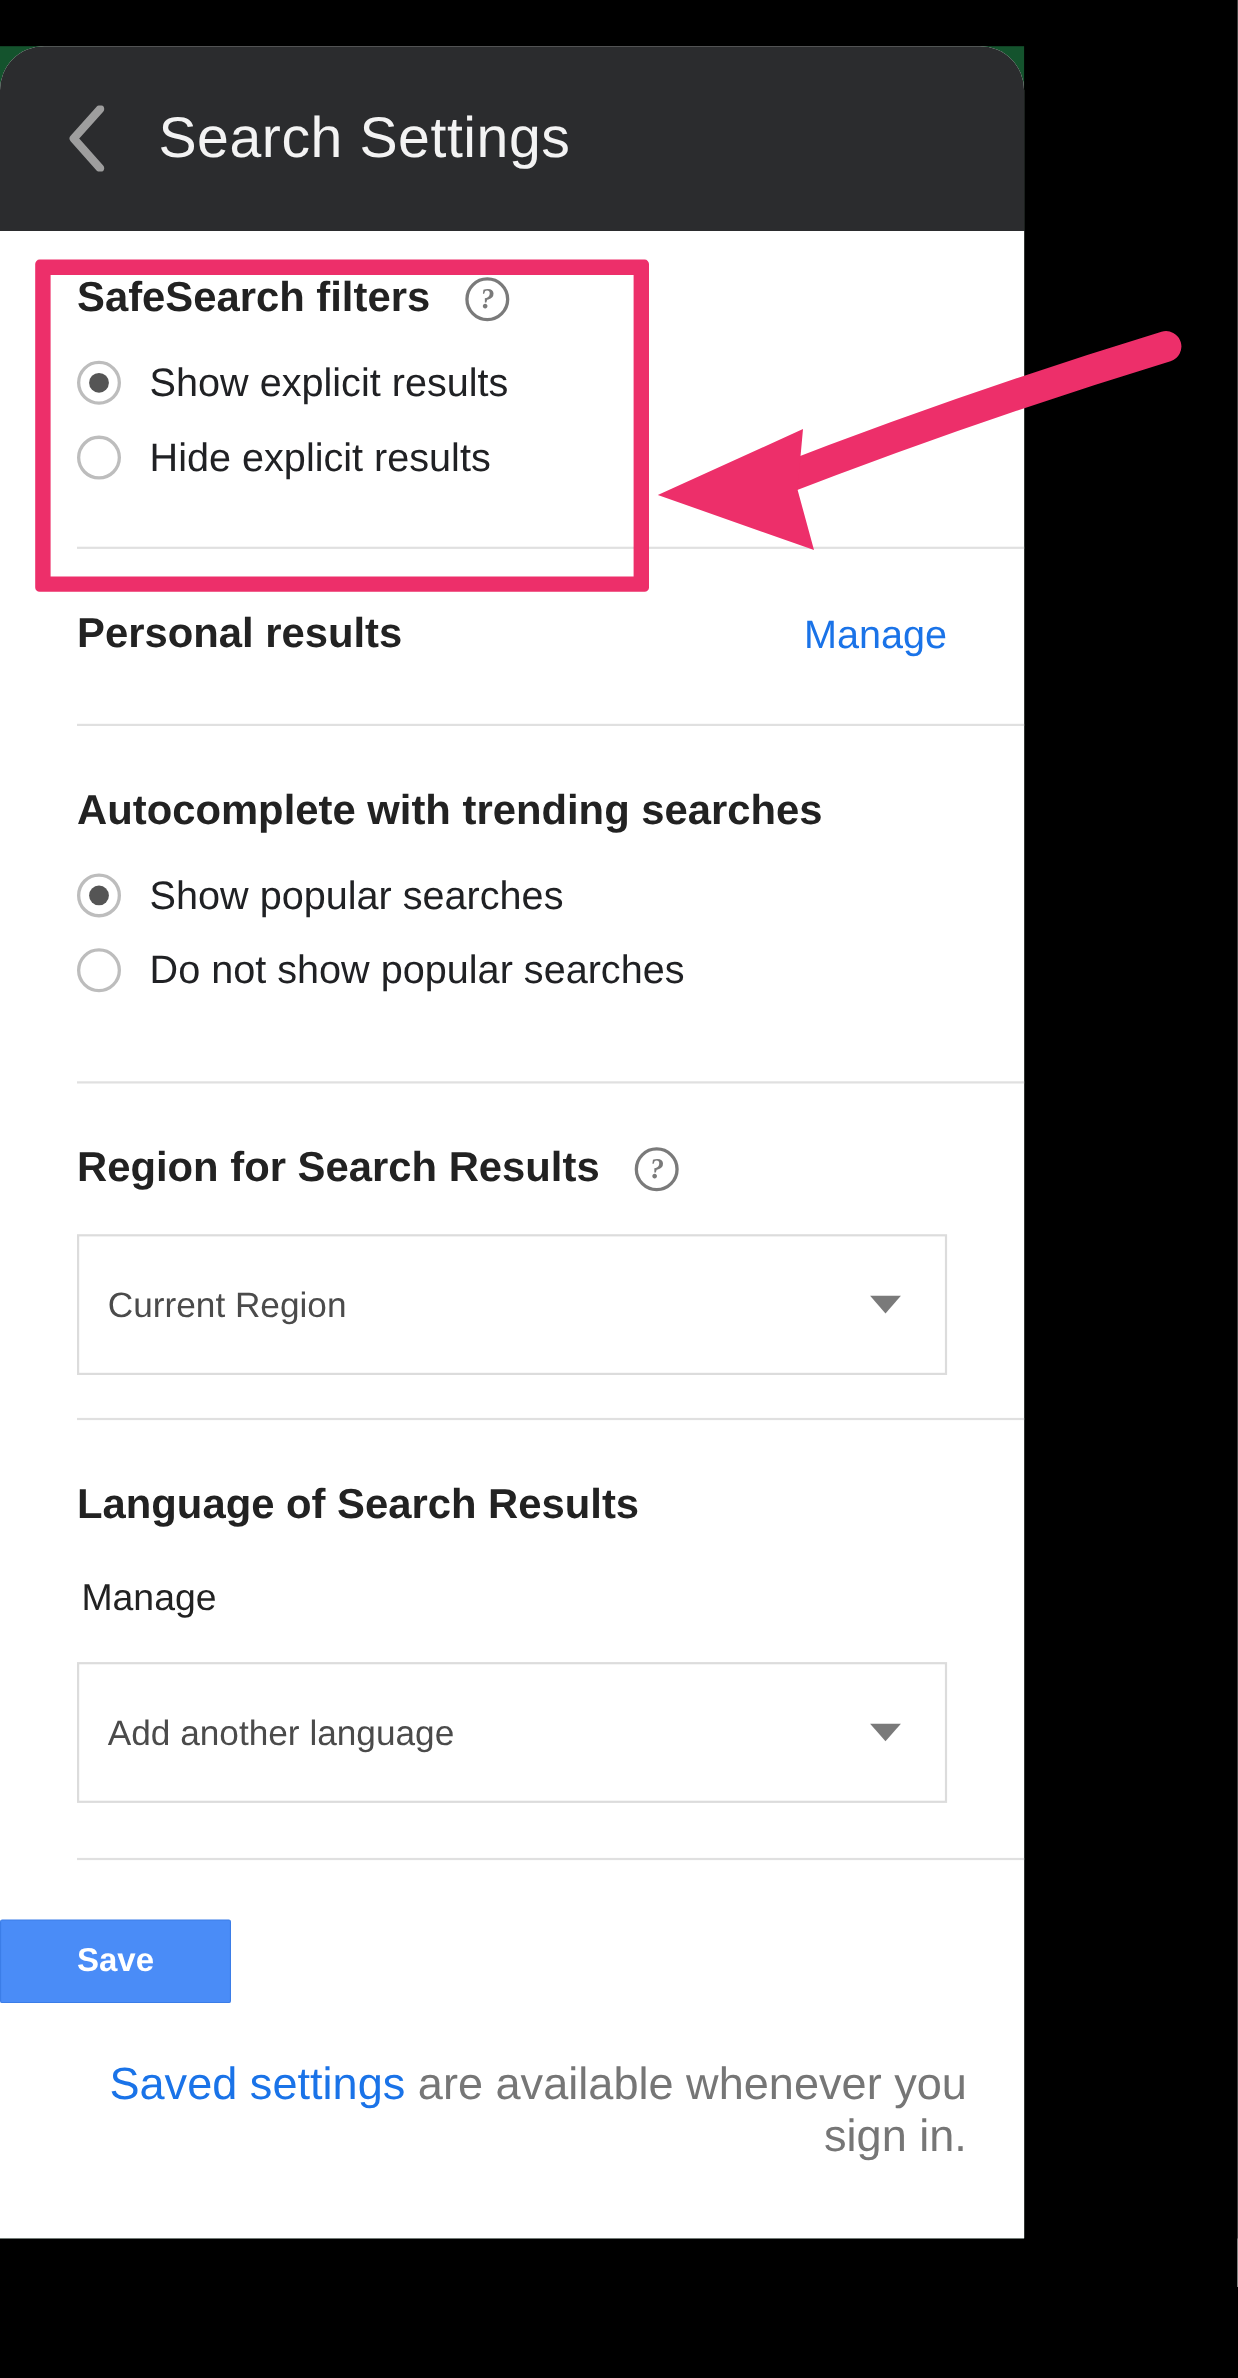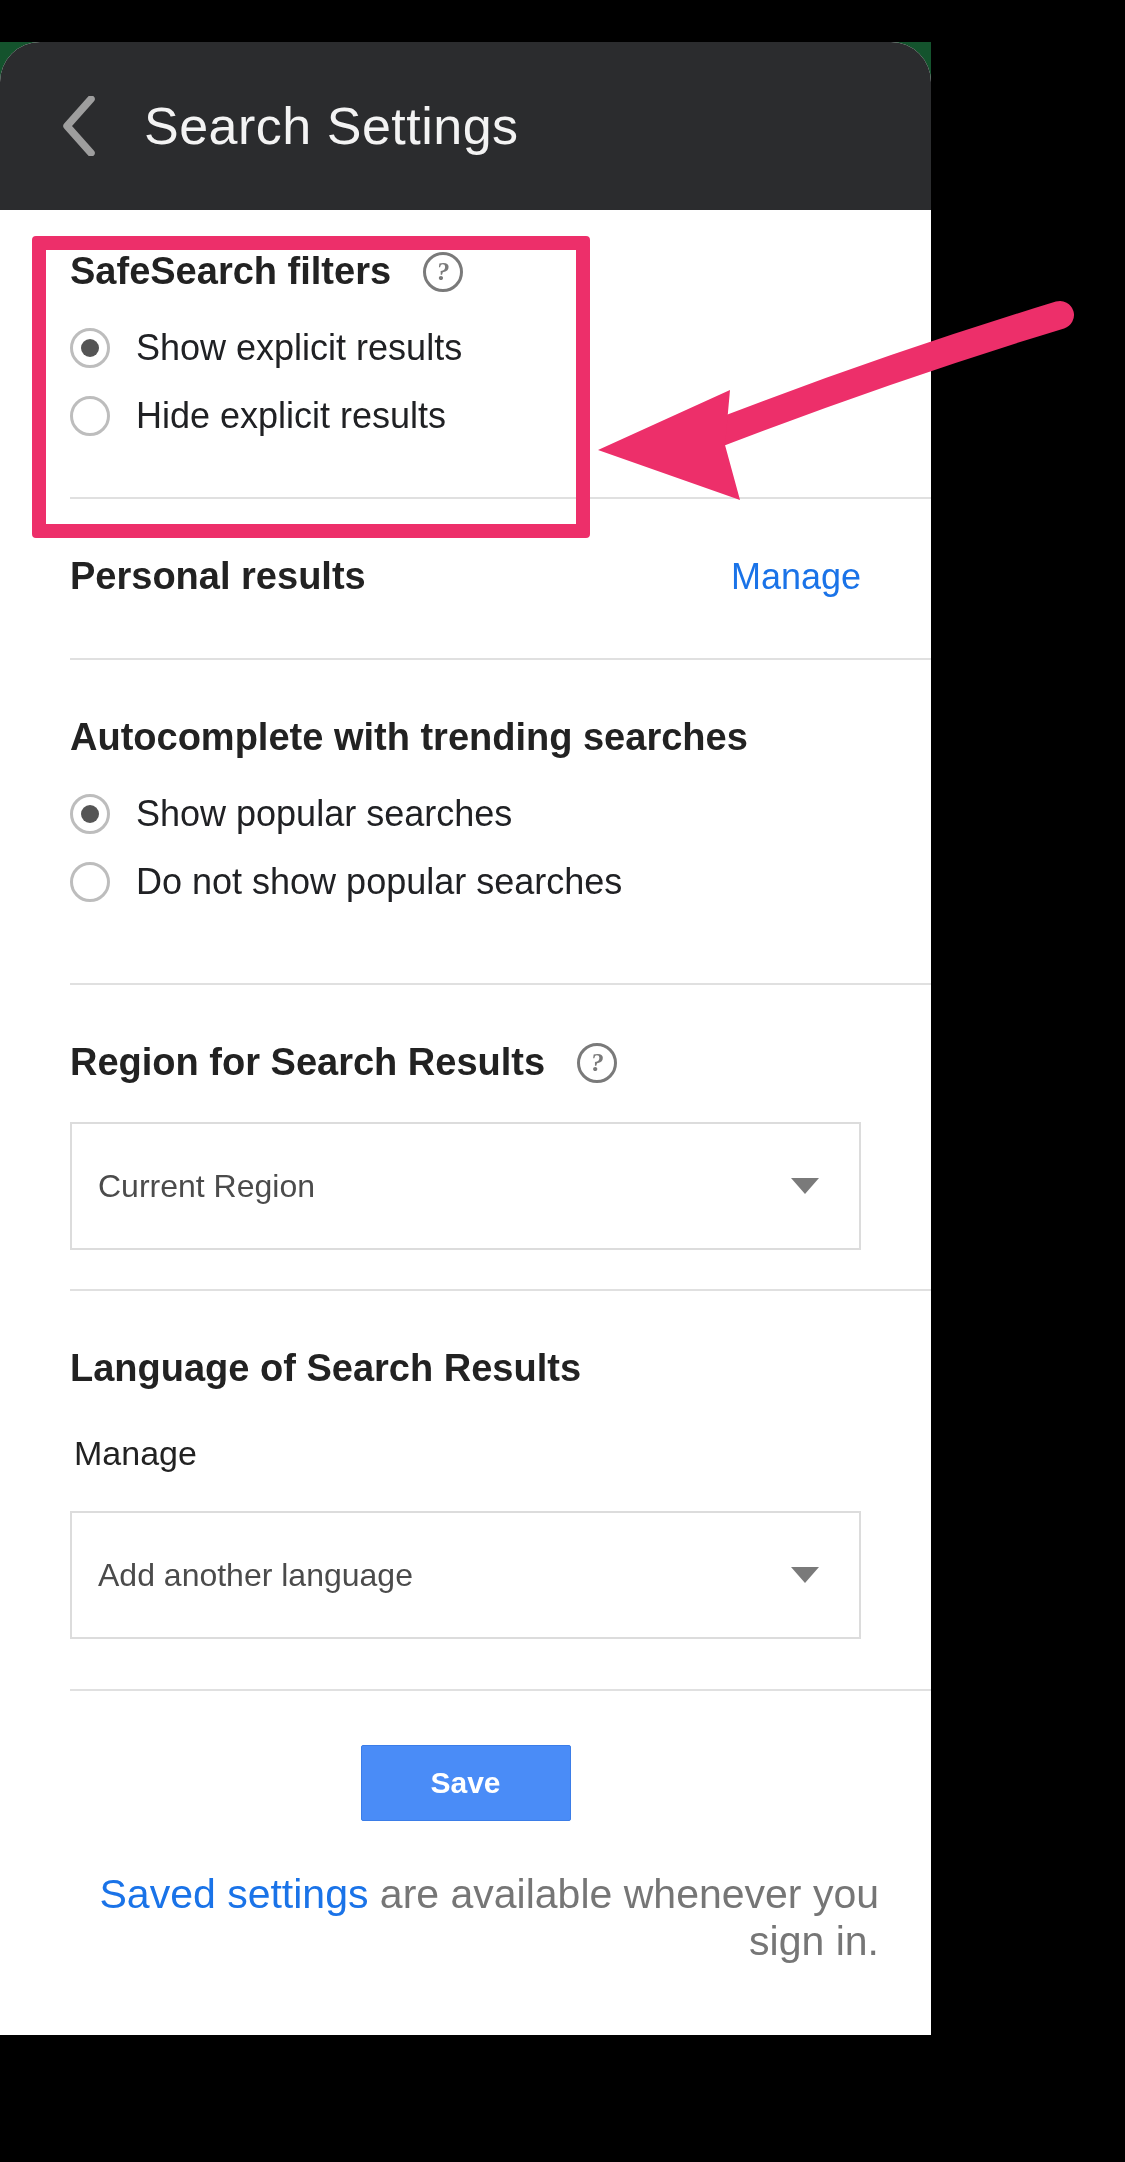--- a/index.html
+++ b/index.html
@@ -94,21 +94,21 @@
   .select-value { font-size: 32px; color: #4b4b4b; }
   .caret {
     width: 0; height: 0;
     border-left: 14px solid transparent;
     border-right: 14px solid transparent;
     border-top: 16px solid #7a7a7a;
   }
 
   .lang-value { font-size: 34px; color: #222; margin-top: 44px; margin-bottom: 10px; padding-left: 4px; }
 
-  .buttons-row { display: flex; justify-content: center; padding: 54px 0 36px 0; }
+  .buttons-row { display: flex; padding: 54px 0 36px 0; }
   .btn {
     height: 76px; min-width: 210px; padding: 0 40px;
     font-size: 30px; font-weight: 700;
     display: inline-flex; align-items: center; justify-content: center;
     cursor: pointer; border-radius: 2px;
   }
   .btn-primary { background: #4a8cf7; color: #fff; border: 1px solid #3b7de8; }
   .btn-secondary { background: #f4f4f4; color: #555; border: 2px solid #d9d9d9; }
 
   .footer-note { text-align: right; font-size: 41px; color: #767676; padding: 14px 52px 70px 40px; }

